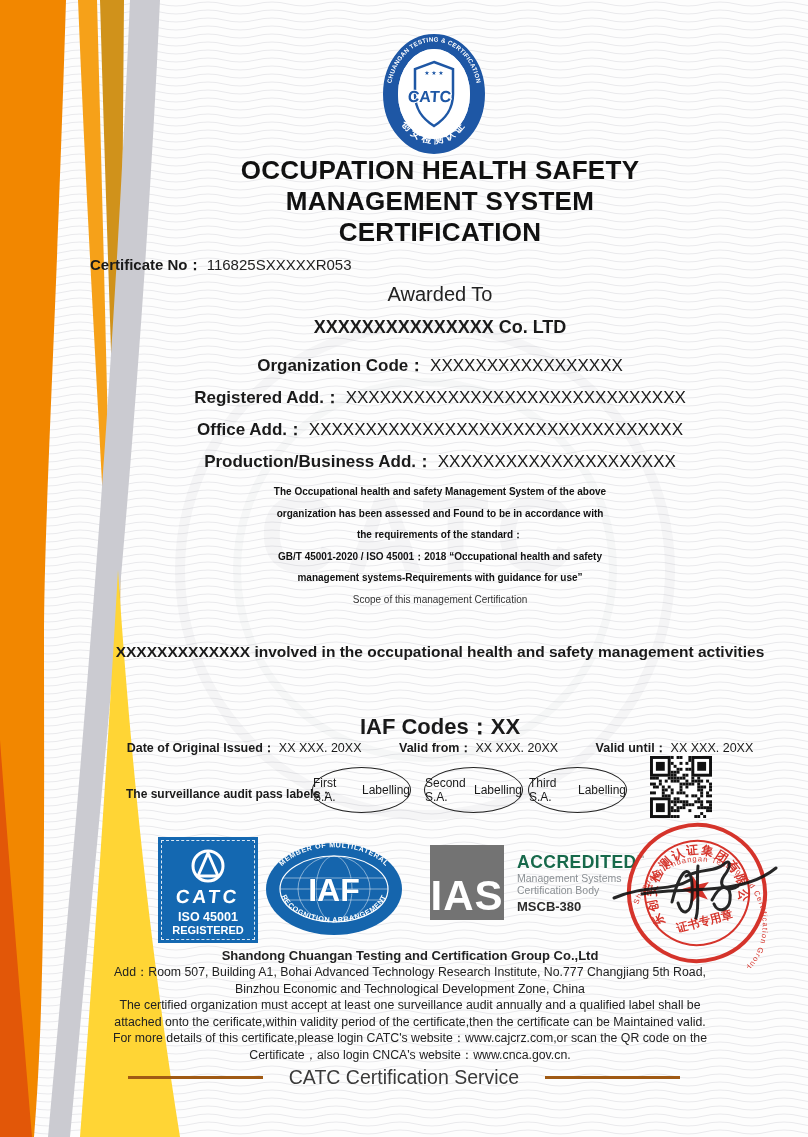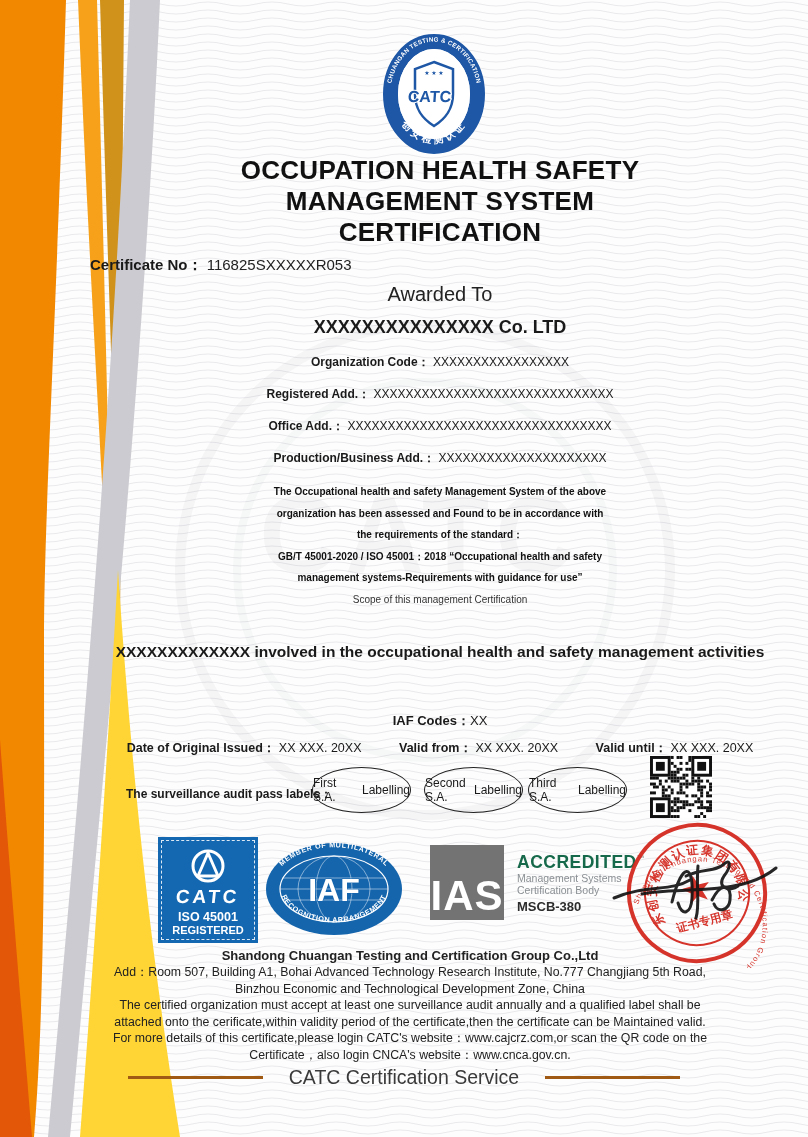--- a/index.html
+++ b/index.html
@@ -19,27 +19,27 @@
   #ribbon{position:absolute;left:0;top:0;z-index:2;}
   
   .content{position:absolute;inset:0;z-index:5;}
   .cline{position:absolute;left:90px;width:700px;text-align:center;}
   .title{top:155px;font-size:26px;font-weight:bold;line-height:31px;letter-spacing:.3px;color:#111;}
   .certno{top:256px;text-align:left;width:625px;font-size:15px;}
   .certno b{font-weight:bold;}
   .certno span.v{font-weight:normal;color:#222;}
   .awarded{top:283px;font-size:20px;font-weight:normal;color:#222;}
   .company{top:317px;font-size:18px;font-weight:bold;}
-  .frow{font-size:12px;}
+  .frow{font-size:17px;}
   .frow b{font-weight:bold;}
   .frow .v{font-weight:normal;}
   .std{top:481px;font-size:10px;font-weight:bold;line-height:21.5px;color:#111;}
   .std .note{font-weight:normal;color:#333;}
   .scope{top:643px;font-size:15.5px;font-weight:bold;}
-  .iaf{top:712px;font-size:13px;font-weight:normal;}
+  .iaf{top:712px;font-size:22px;font-weight:bold;}
   .dates{top:740px;font-size:12.5px;}
   .dates b{font-weight:bold;}
   .dates .pair{margin:0 17px;white-space:nowrap;}
   .surv-label{position:absolute;left:126px;top:786px;font-size:12px;font-weight:600;}
   .badge{position:absolute;top:767px;width:97px;height:44px;border:1.5px solid #222;border-radius:50%;
          display:flex;align-items:center;justify-content:center;
          font-size:12px;line-height:14px;background:rgba(255,255,255,.0);}
   
   .catc-badge{position:absolute;left:158px;top:837px;width:100px;height:106px;background:#1468B1;
       display:flex;flex-direction:column;align-items:center;color:#fff;}

